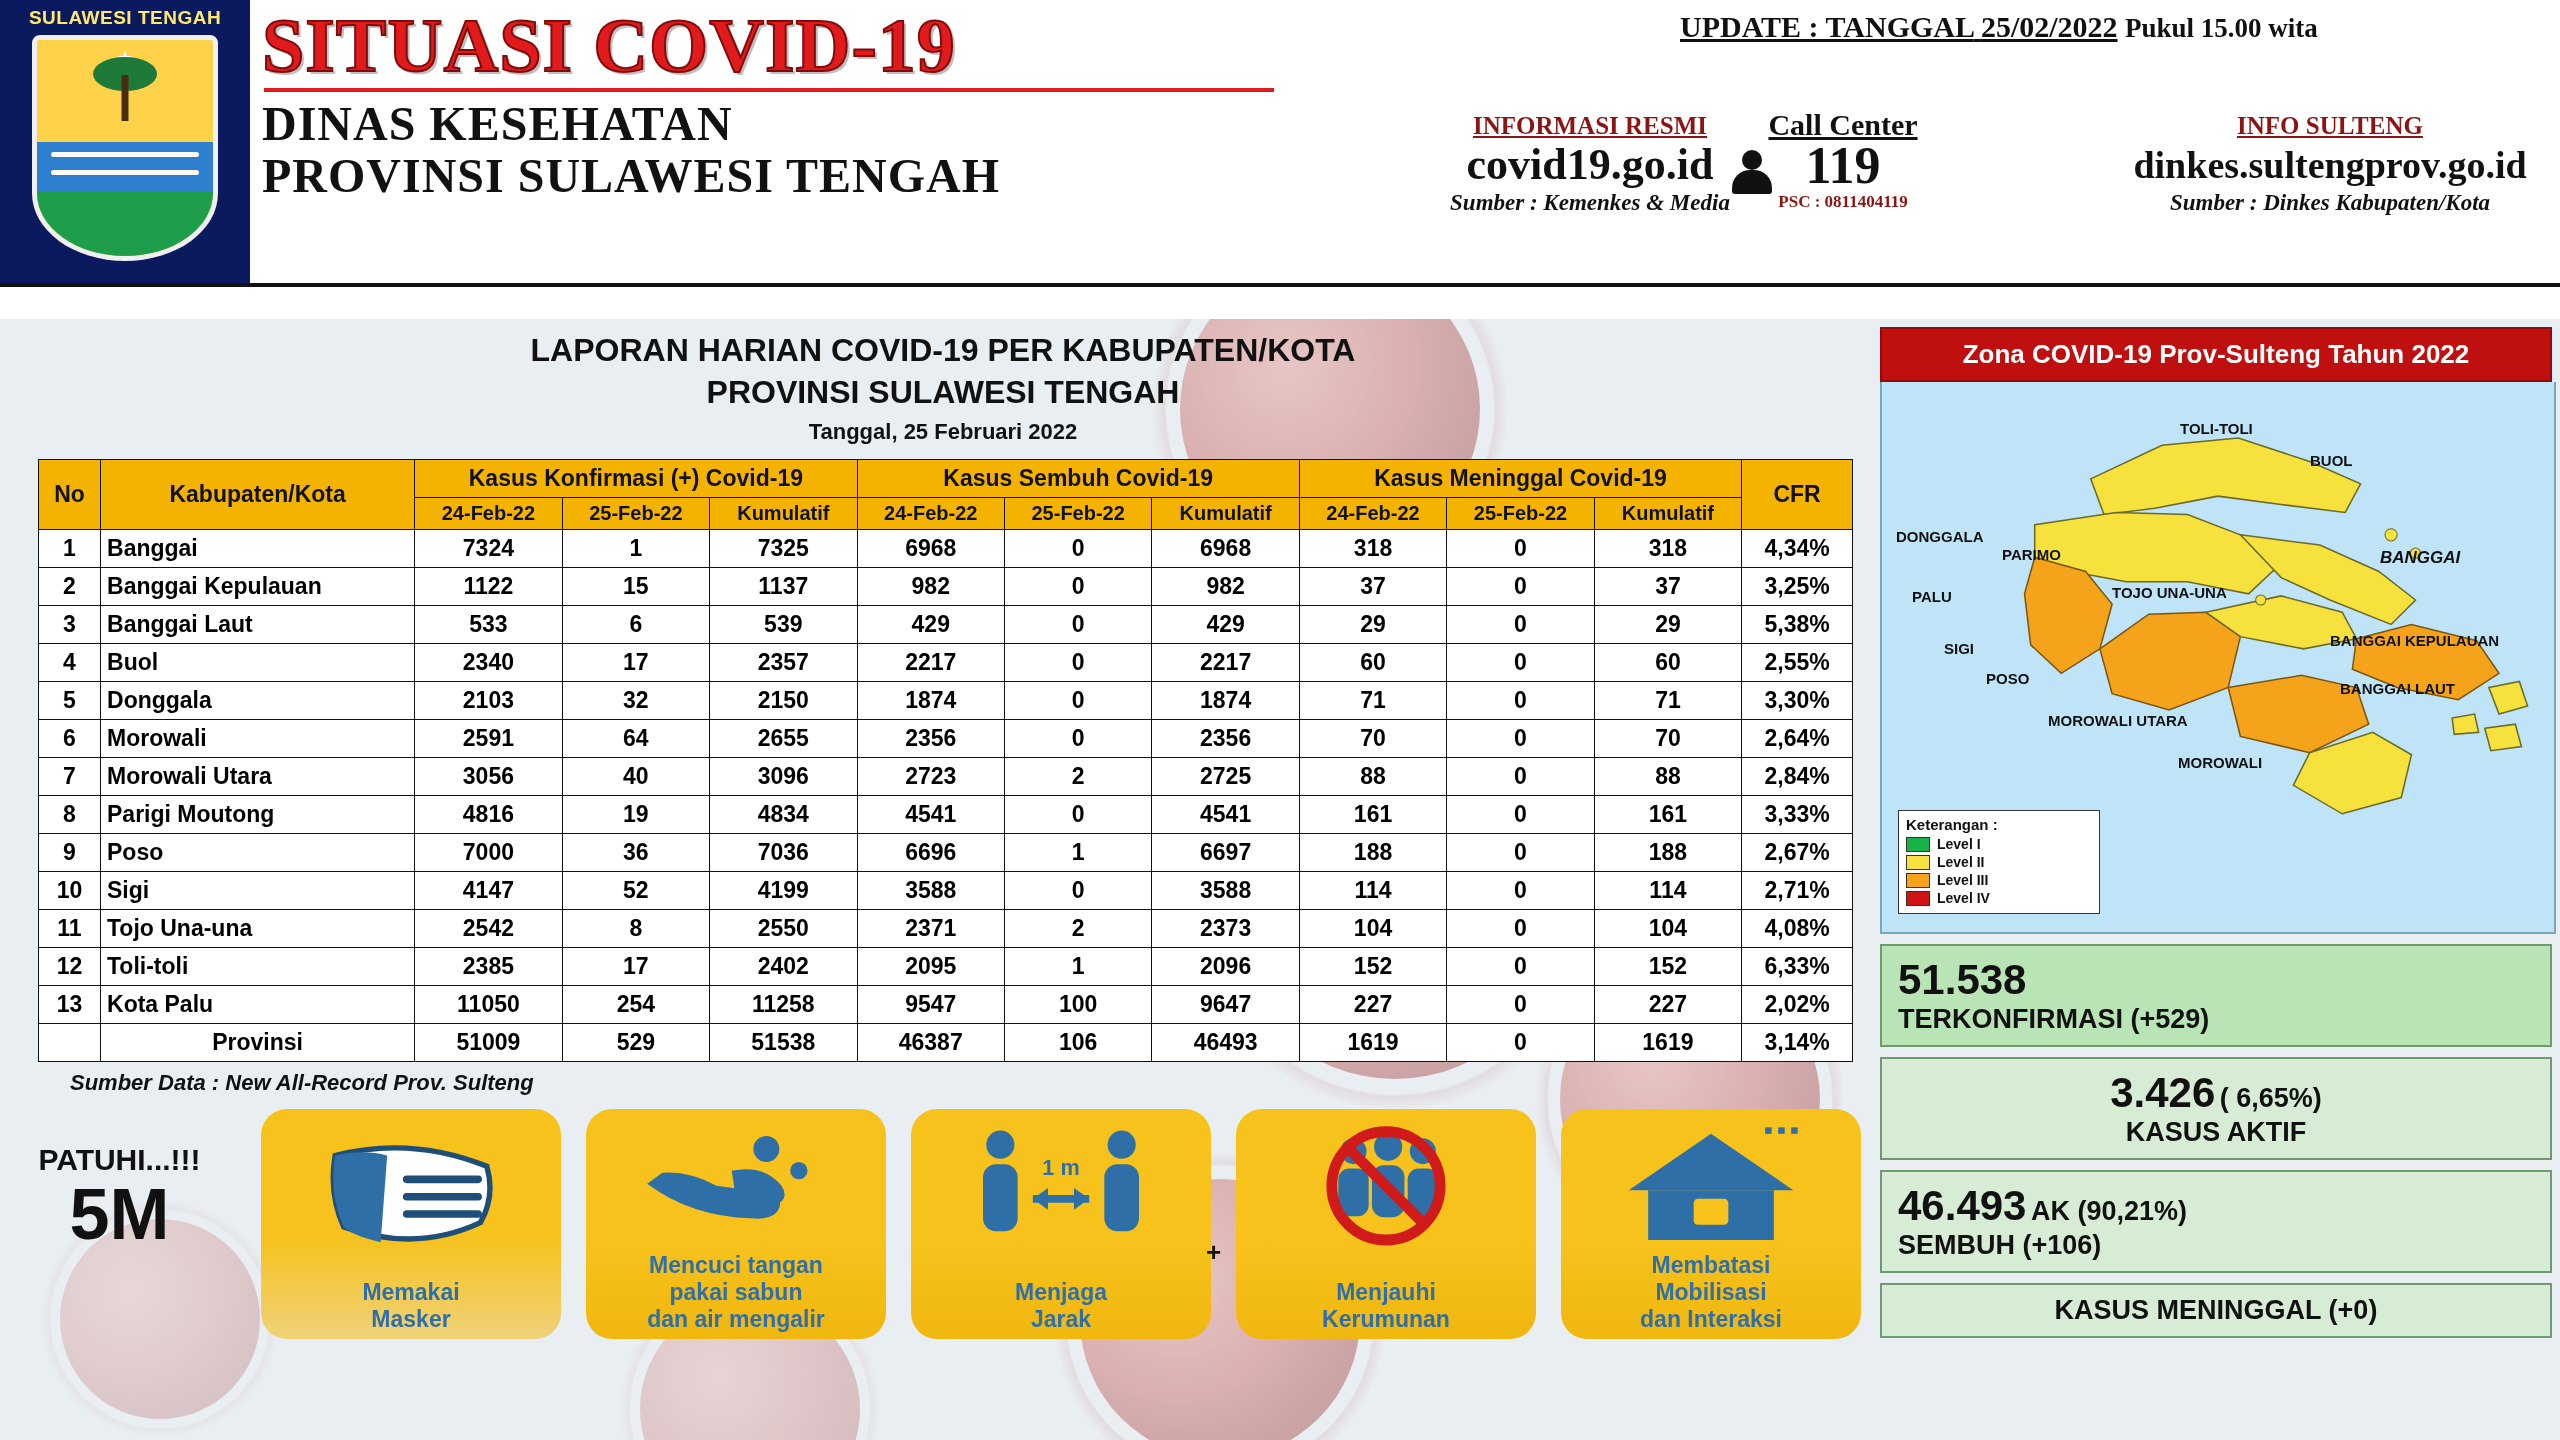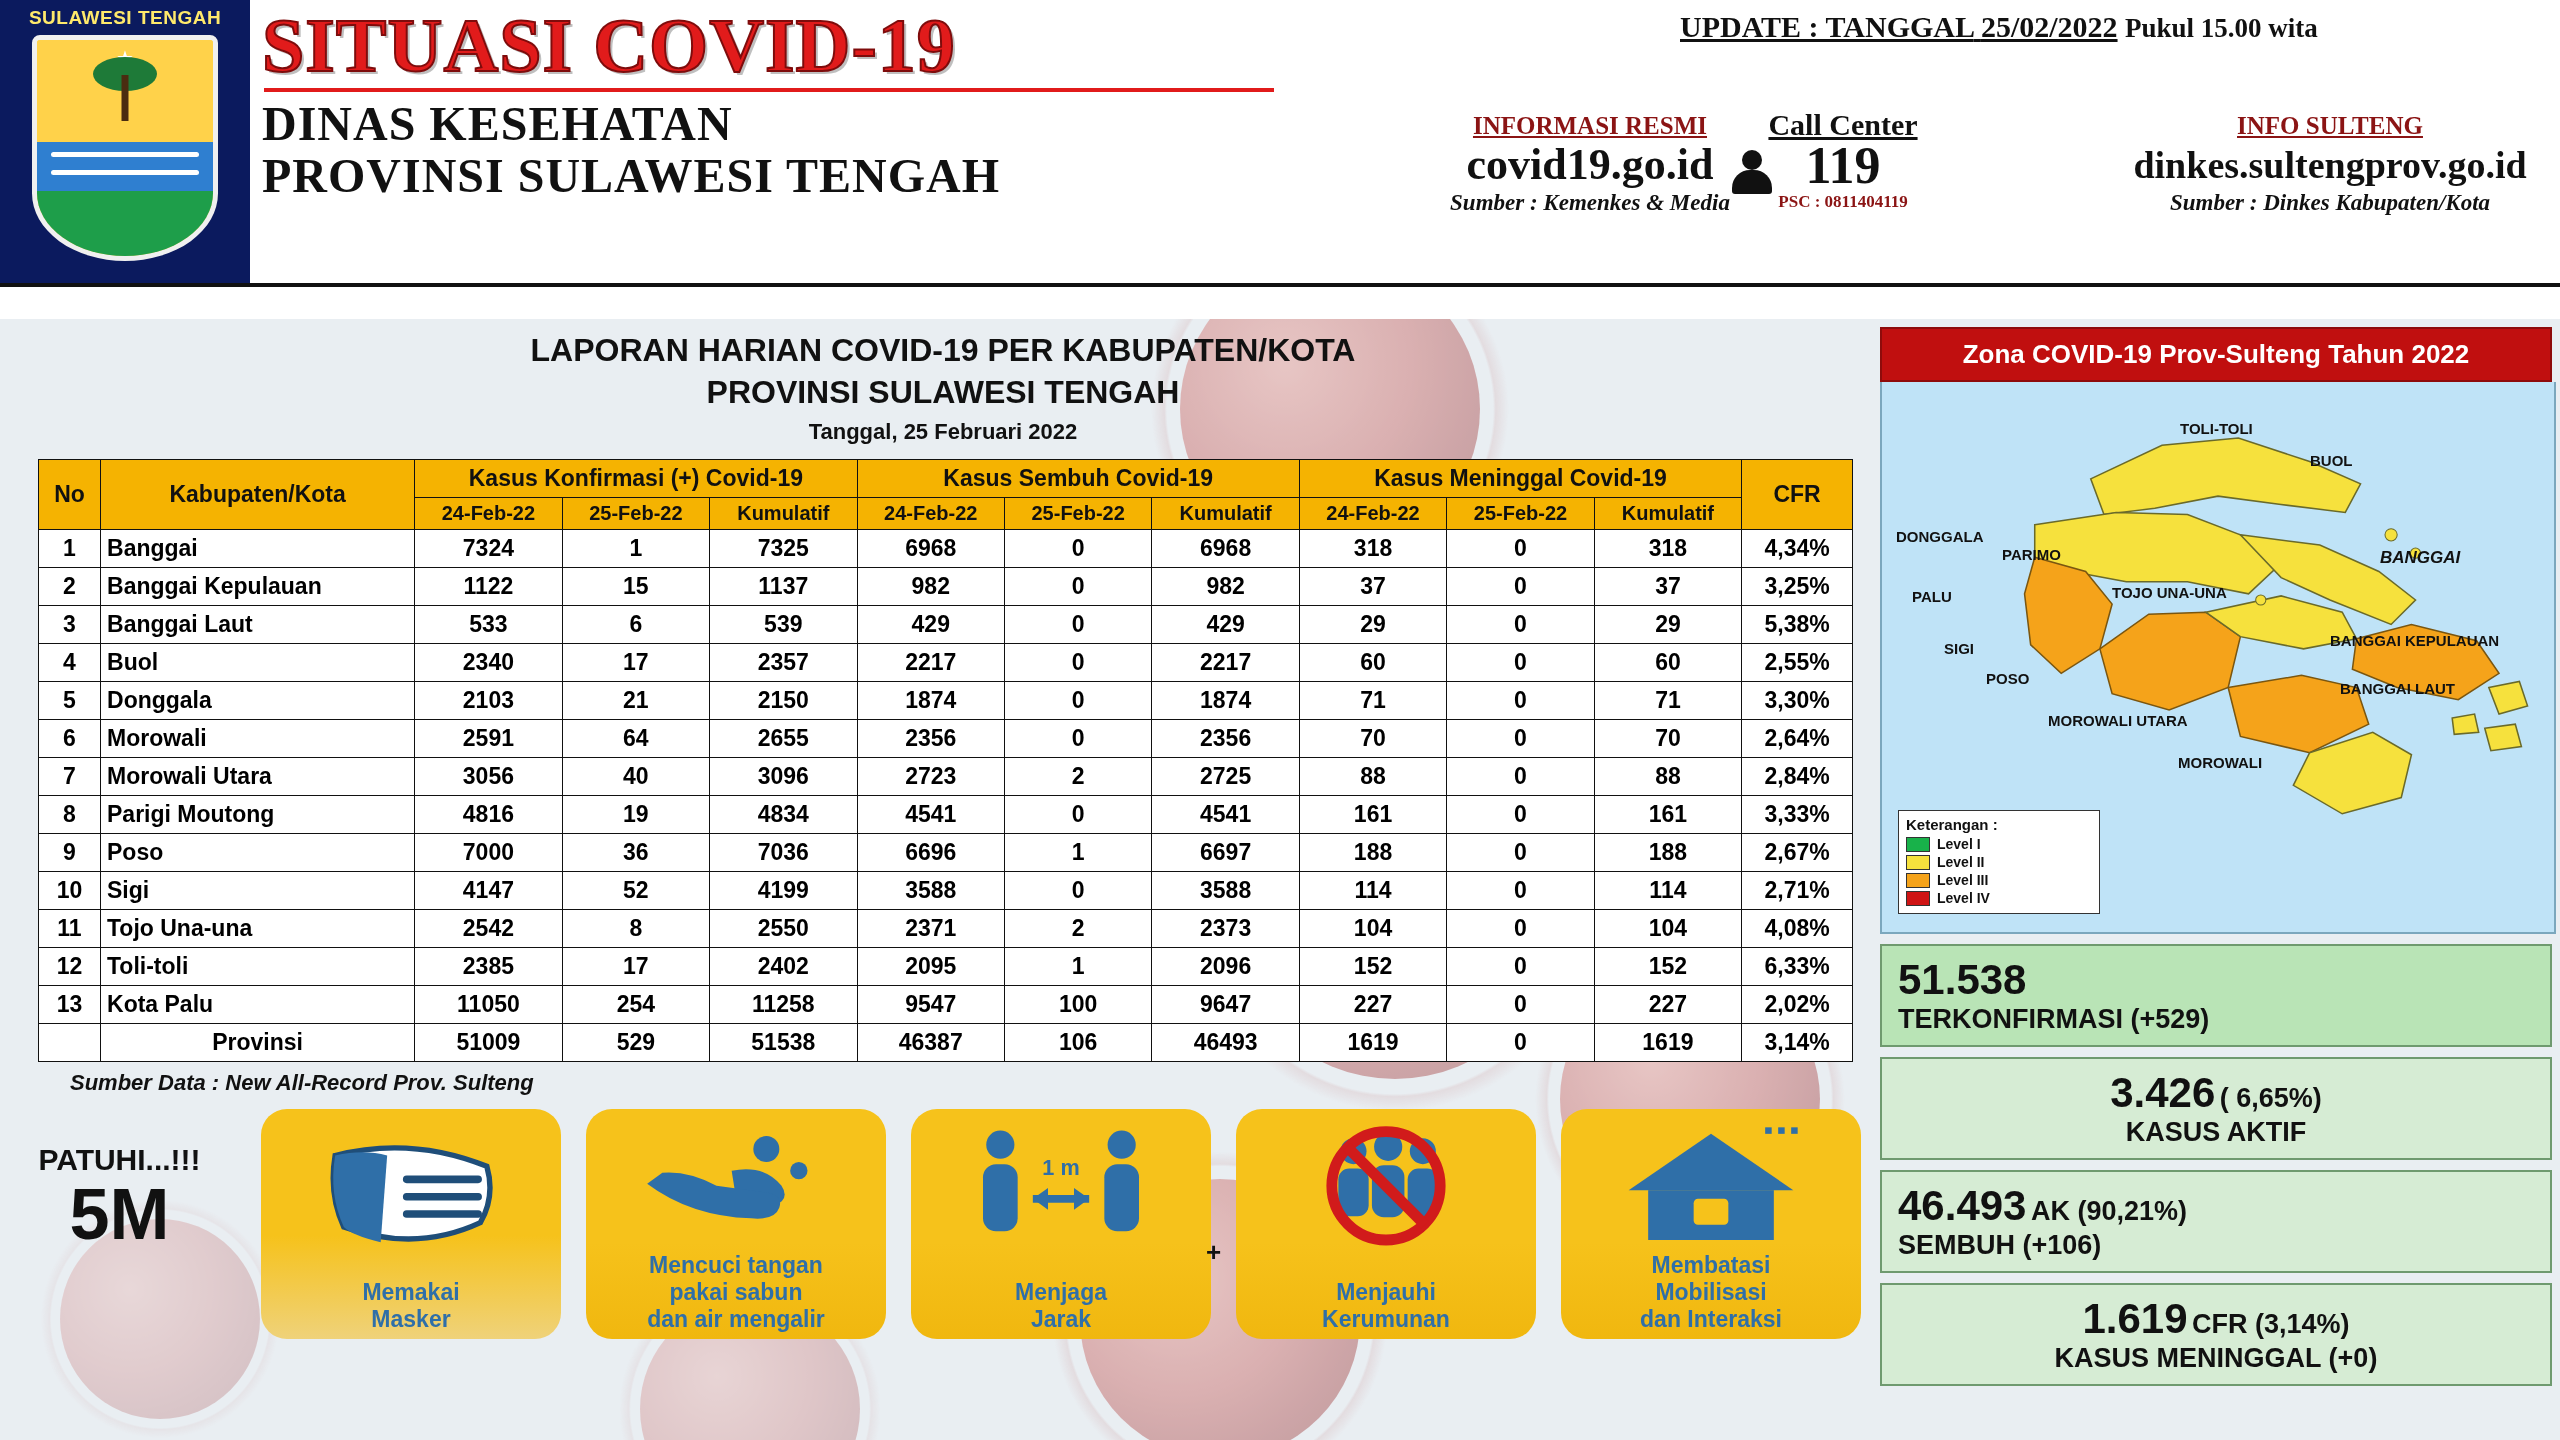--- a/index.html
+++ b/index.html
@@ -304,21 +304,21 @@
               <td class="num">2217</td>
               <td class="num">60</td>
               <td class="num">0</td>
               <td class="num">60</td>
               <td class="num">2,55%</td>
             </tr>
           <tr>
               <td class="no">5</td>
               <td class="kab">Donggala</td>
               <td class="num">2103</td>
-              <td class="num">21</td>
+              <td class="num">32</td>
               <td class="num">2150</td>
               <td class="num">1874</td>
               <td class="num">0</td>
               <td class="num">1874</td>
               <td class="num">71</td>
               <td class="num">0</td>
               <td class="num">71</td>
               <td class="num">3,30%</td>
             </tr>
           <tr>
@@ -615,22 +615,18 @@
 
       <div class="stat s3">
         <div>
           <span class="big inline">46.493</span>
           <span class="med inline">AK (90,21%)</span>
         </div>
         <div class="lbl">SEMBUH (+106)</div>
       </div>
 
       <div class="stat s4">
-        <div>
-          <span class="big inline">1.619</span>
-          <span class="med inline">CFR (3,14%)</span>
-        </div>
         <div class="lbl">KASUS MENINGGAL (+0)</div>
       </div>
     </div>
 
   </div>
 </div>
 
 </body></html>

